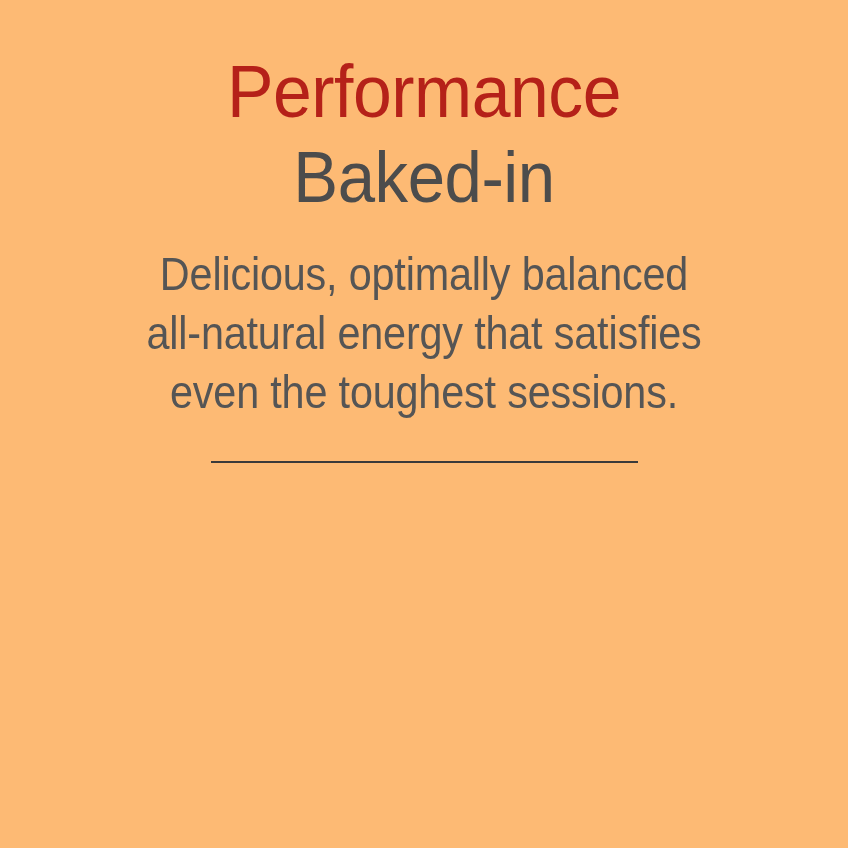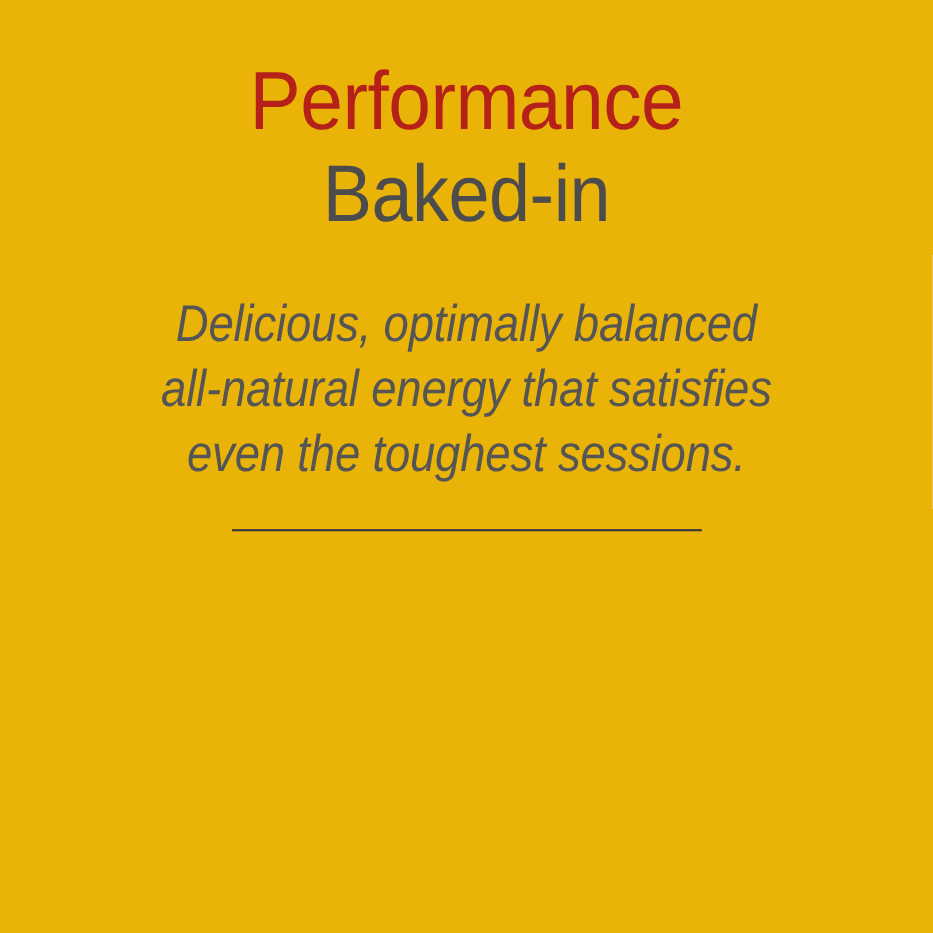--- a/index.html
+++ b/index.html
@@ -11,21 +11,21 @@
     height: 848px;
     background: #f4f4f2;
     font-family: "Liberation Sans", sans-serif;
     overflow: hidden;
   }
 
   .poster {
     position: relative;
     width: 848px;
     height: 848px;
-    background: #eab308;
+    background: #fdba74;
     display: flex;
     flex-direction: column;
     align-items: center;
     box-sizing: border-box;
   }
 
   
   .title-block {
     width: 100%;
     text-align: center;
@@ -53,22 +53,21 @@
     font-size: 73px;
     font-weight: 300;
     line-height: 86px;
     transform: scaleX(0.92);
   }
 
   
   .body-block {
     width: 100%;
     text-align: center;
-    margin-top: 44px;
-    font-style: italic;
+    margin-top: 24px;
   }
 
   .body-line {
     display: block;
     width: 100%;
     text-align: center;
     white-space: nowrap;
     color: #555555;
     font-size: 47px;
     font-weight: 300;

